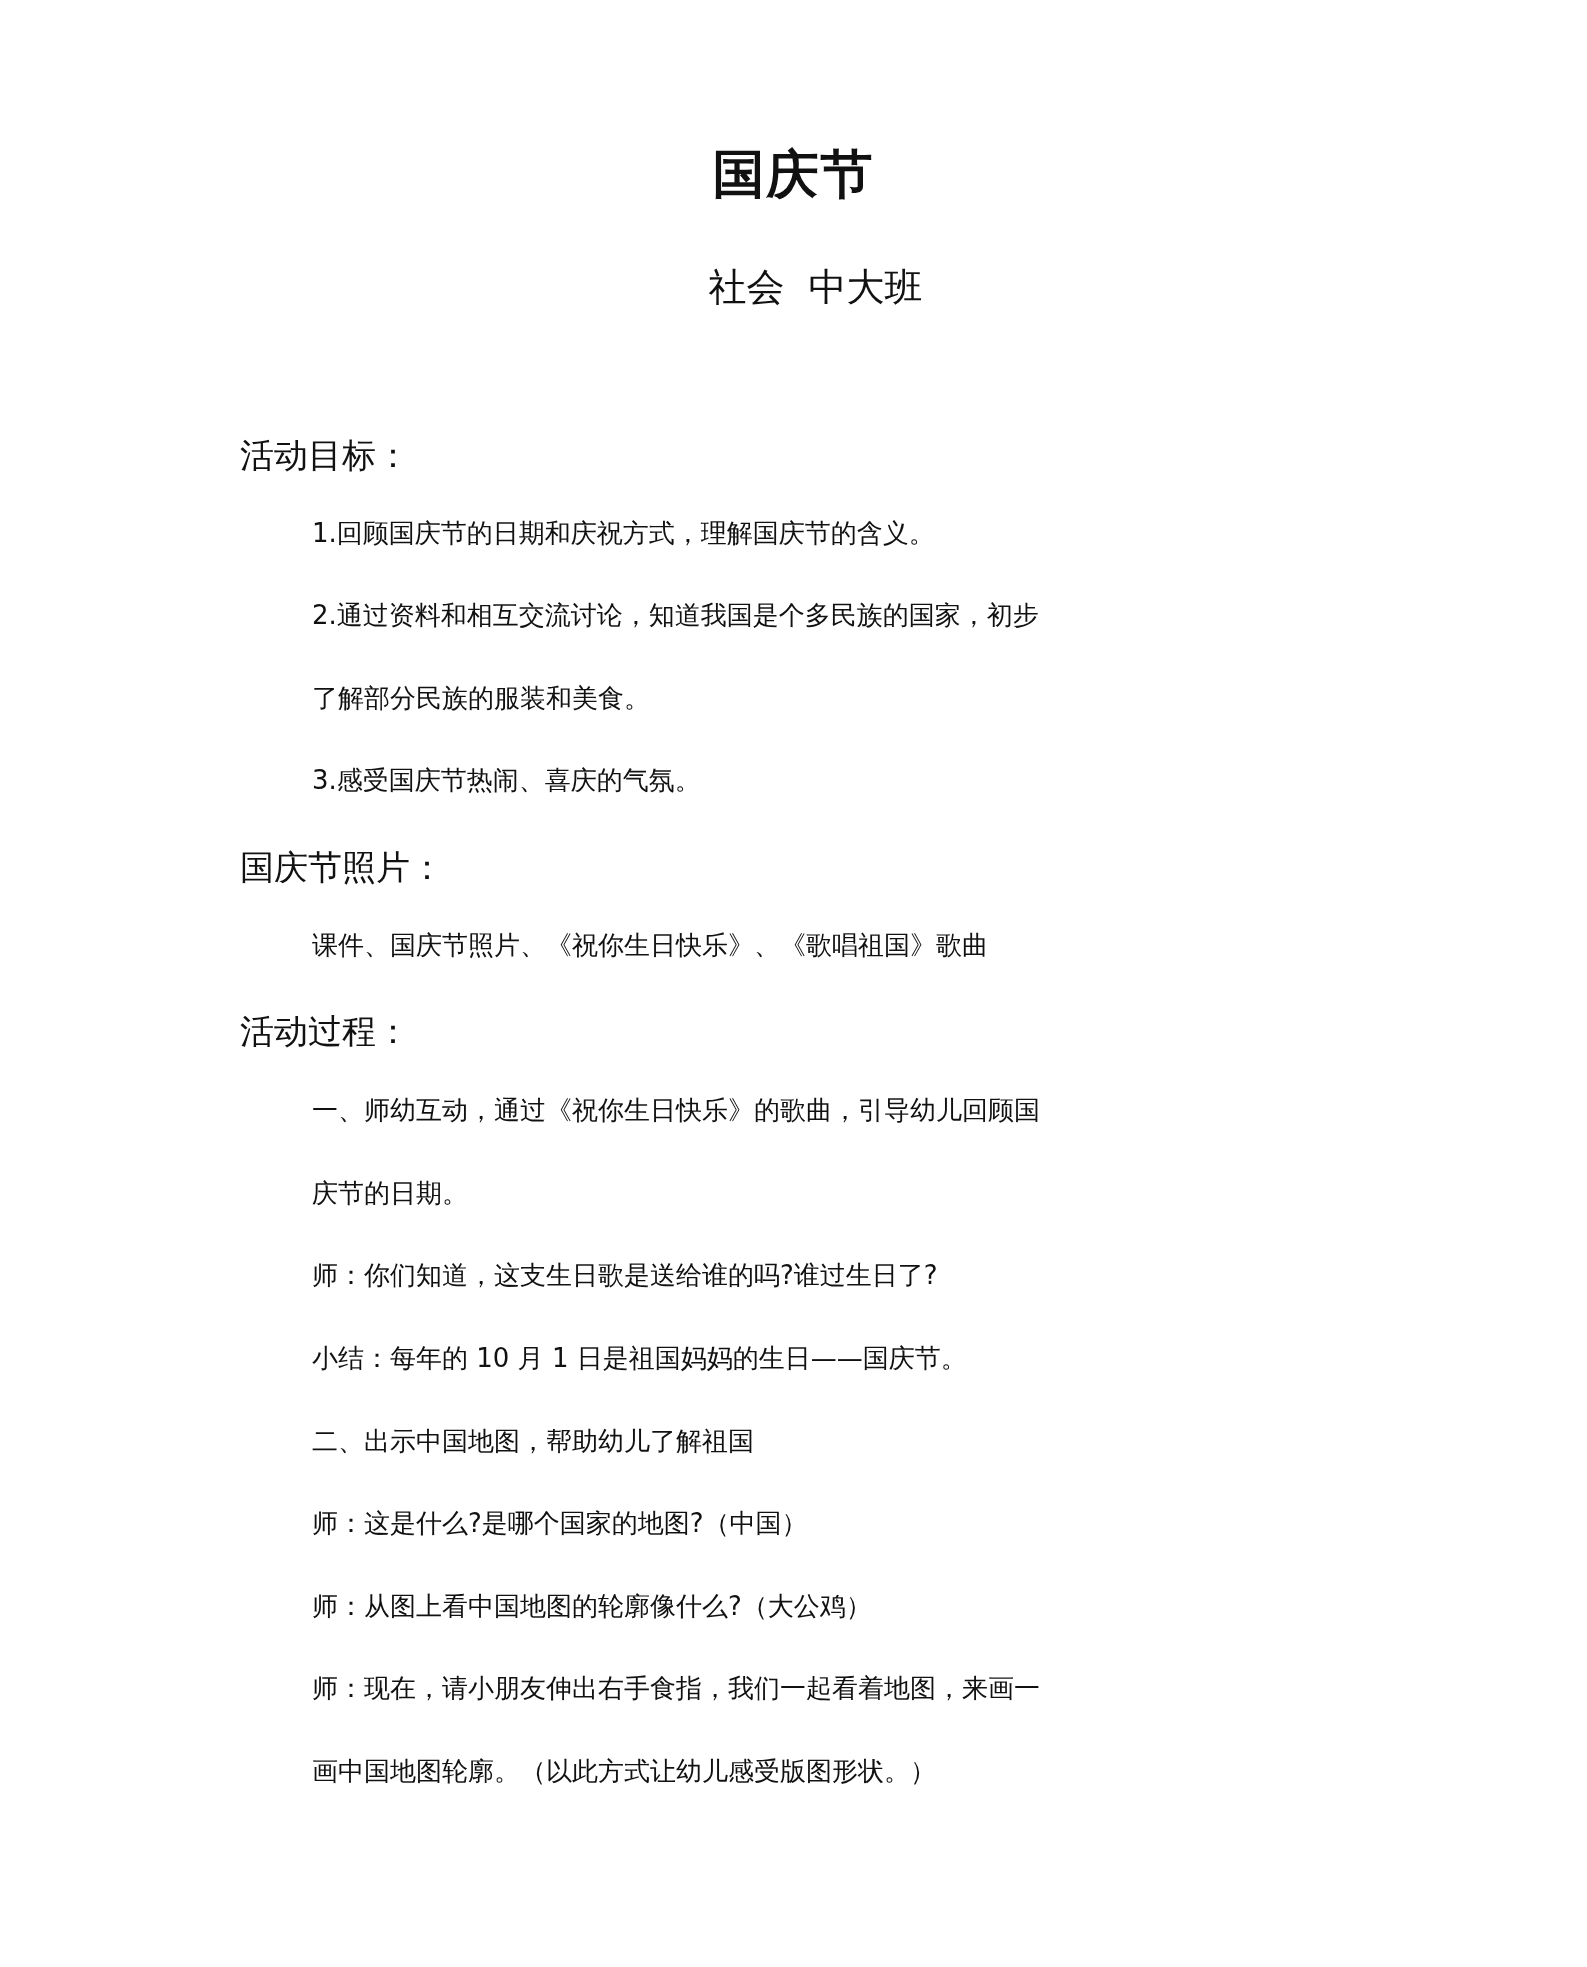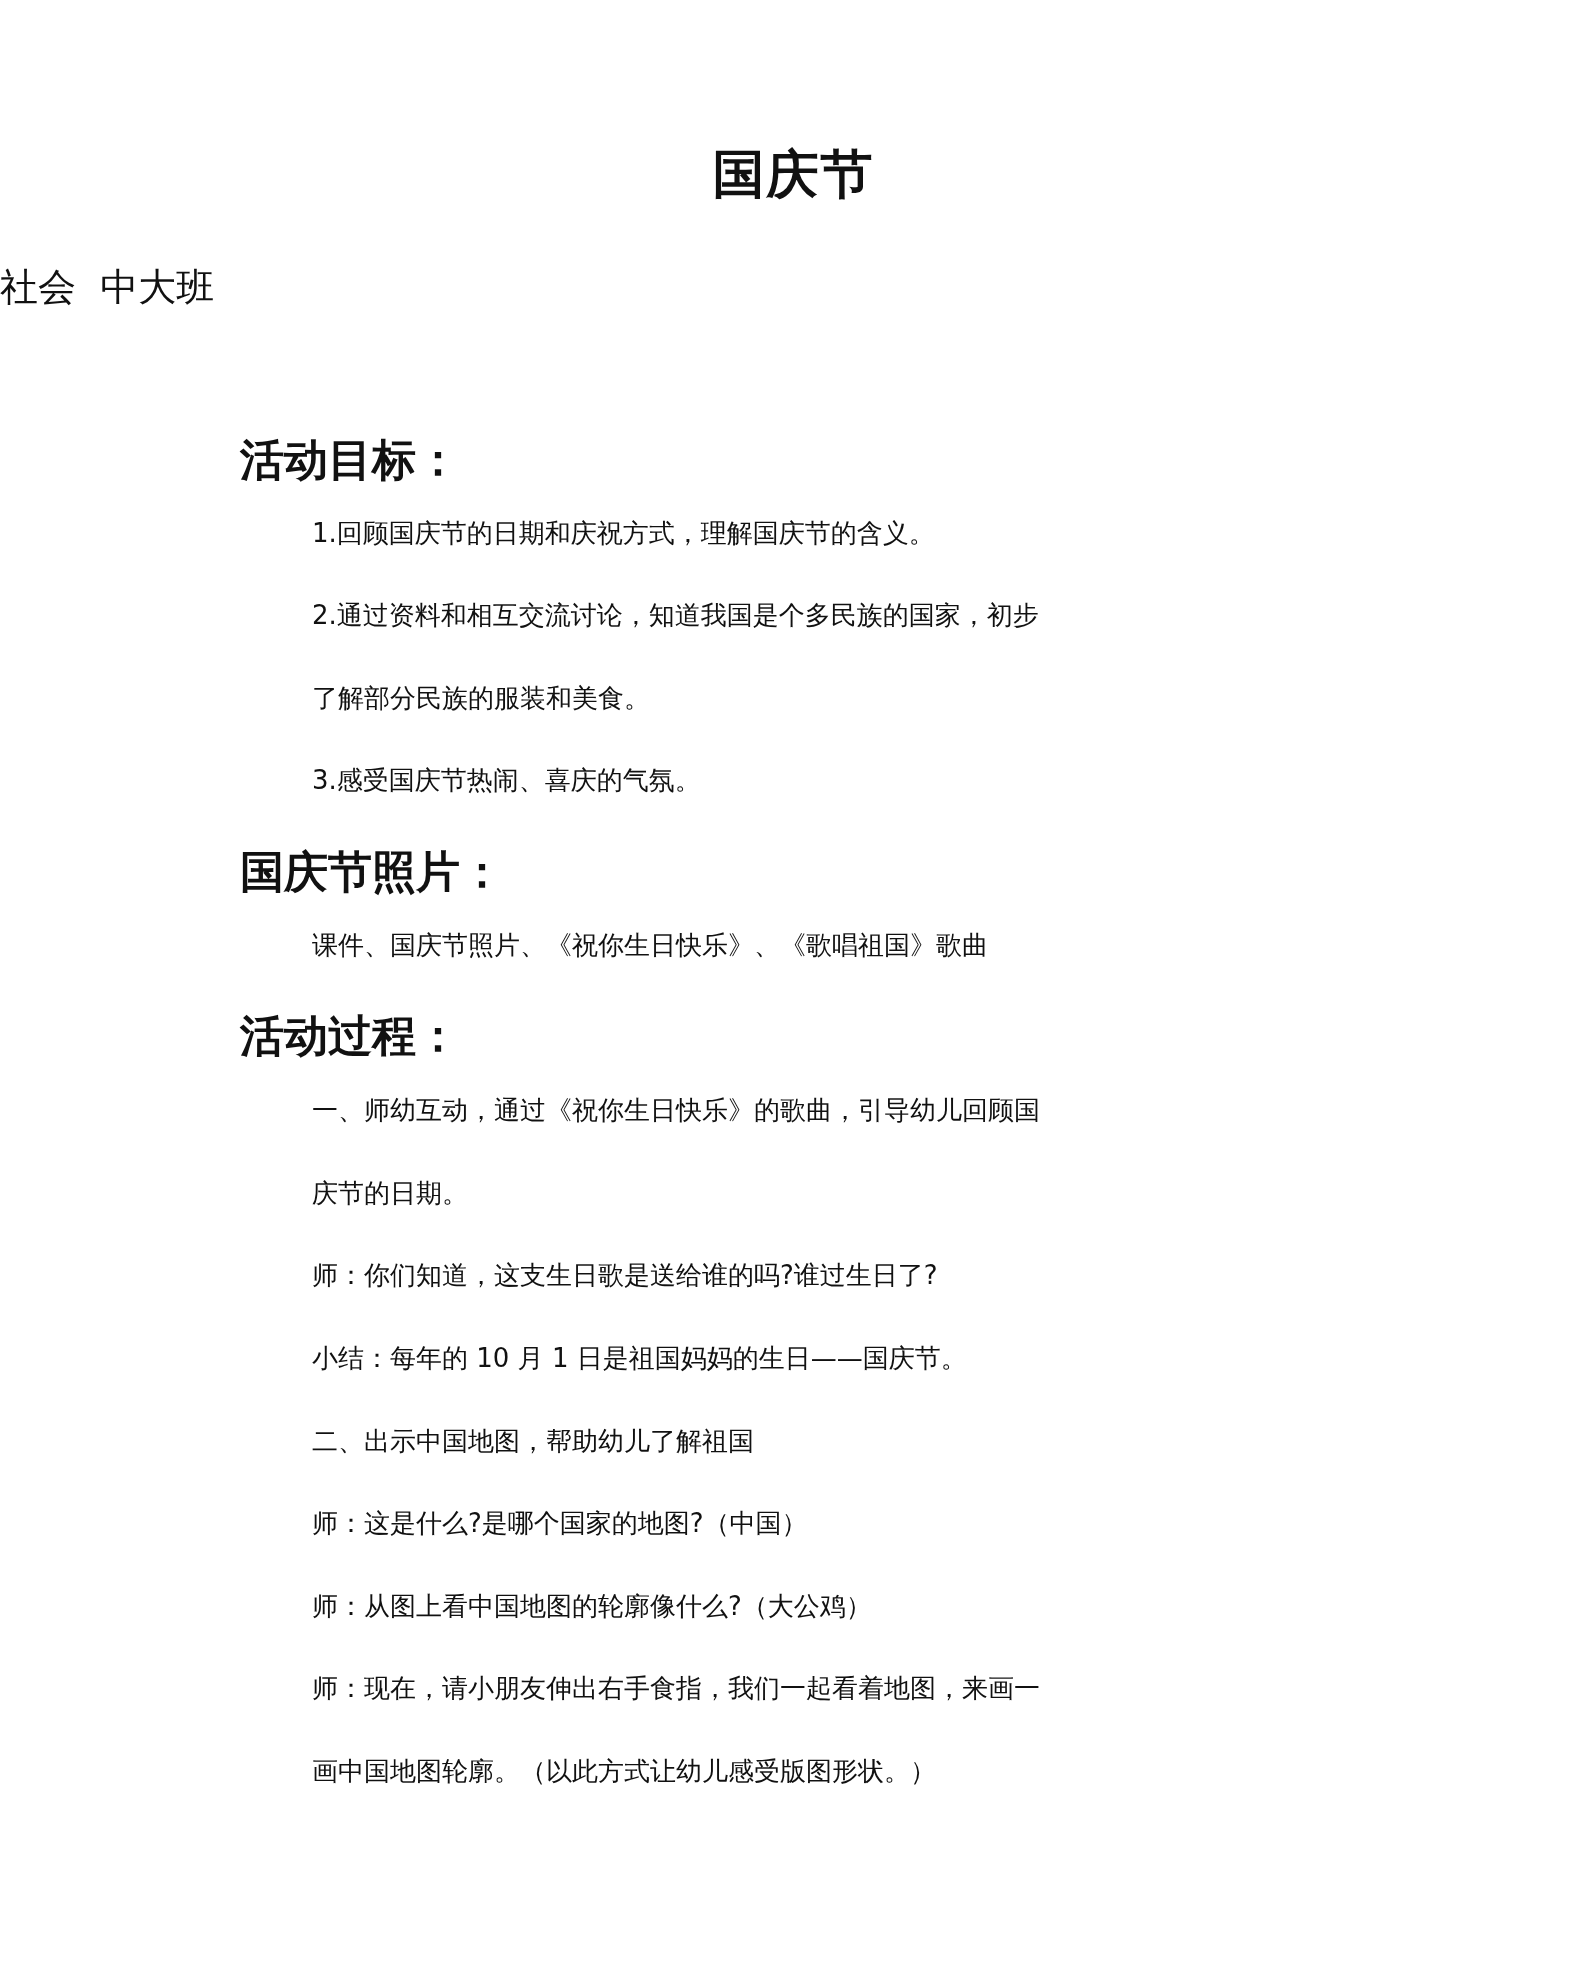--- a/index.html
+++ b/index.html
@@ -28,35 +28,36 @@
       text-align: center;
       font-size: 52px;
       font-weight: bold;
       letter-spacing: 2px;
       line-height: 1;
     }
     .subtitle {
       position: absolute;
       left: 0; right: 0;
       top: 268px;
-      text-align: left;
+      text-align: center;
       font-size: 38px;
       line-height: 1;
       white-space: pre;
+      padding-left: 44px;
     }
     .line {
       position: absolute;
       font-size: 26px;
       line-height: 1;
       white-space: nowrap;
     }
     .heading {
       left: 240px;
-      font-weight: bold;
-      font-size: 44px;
+      font-weight: normal;
+      font-size: 34px;
     }
     .indent {
       left: 312px;
     }
   </style>
 </head>
 <body>
 
 <div class="page">
   <div class="title">国庆节</div>

